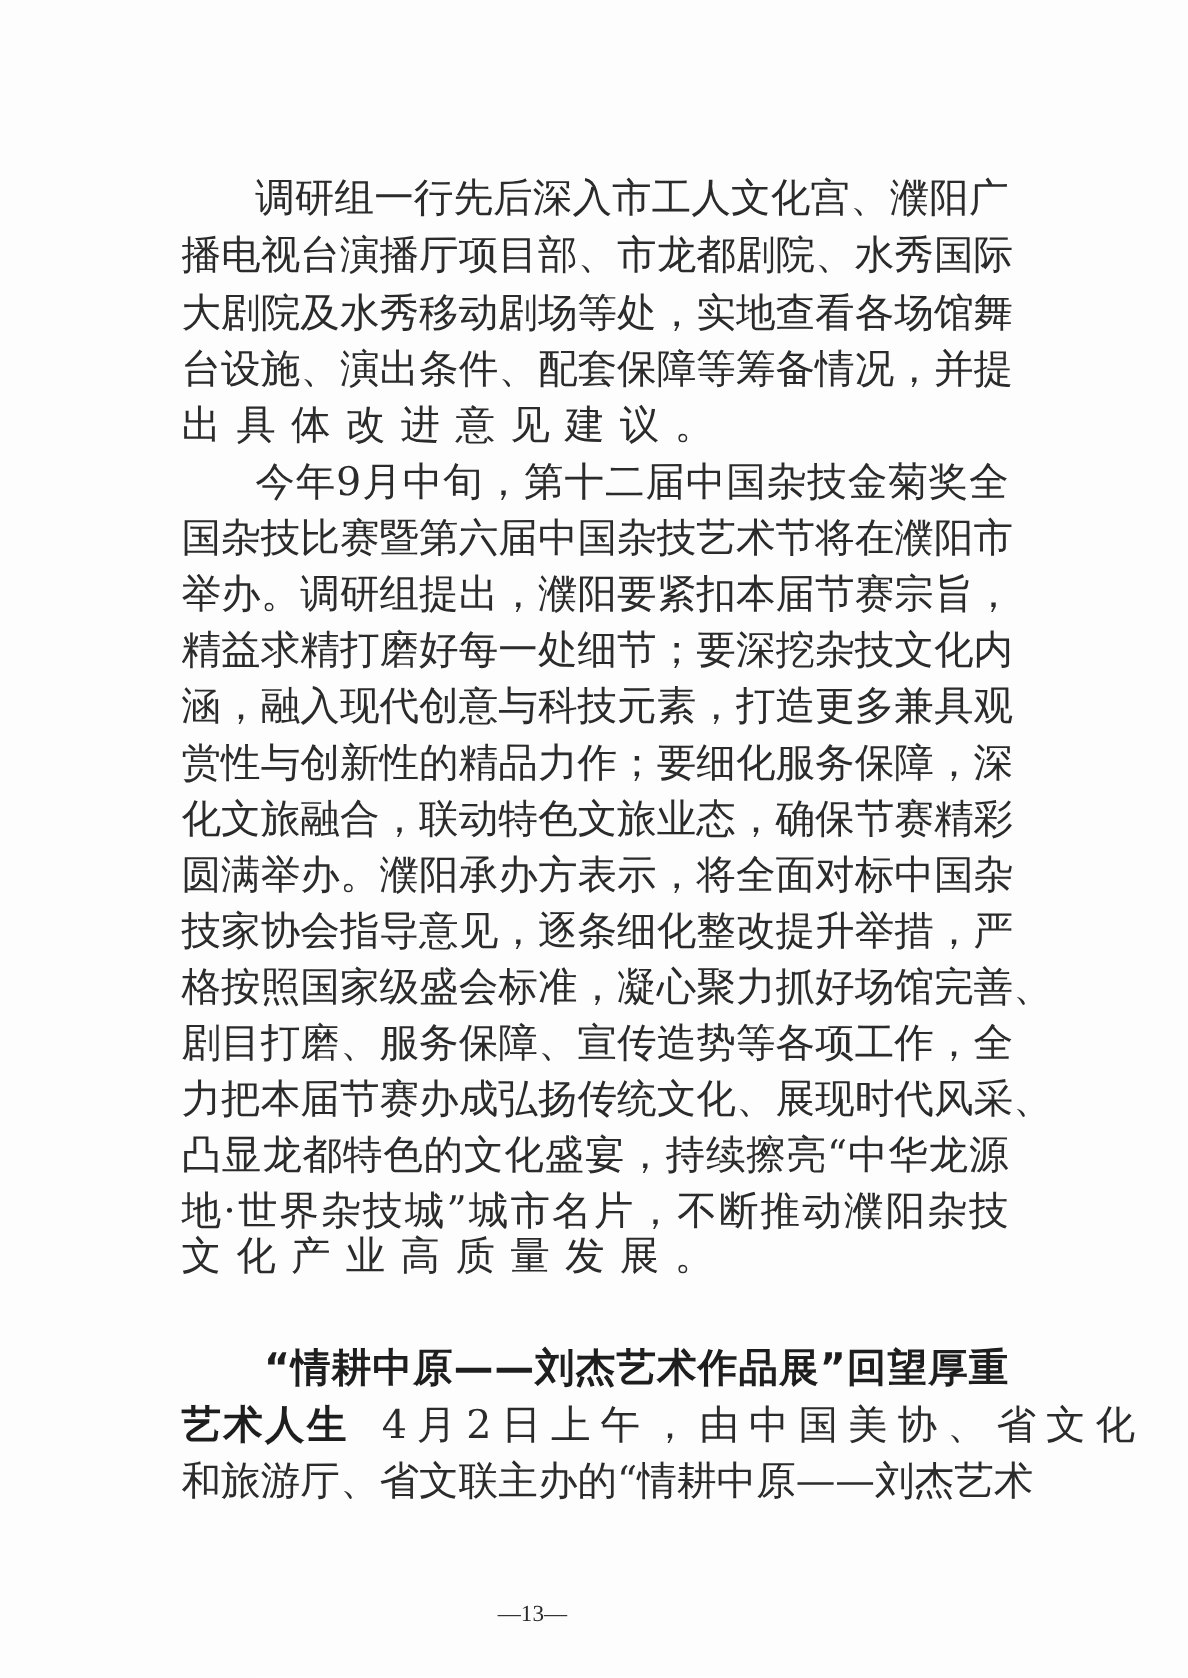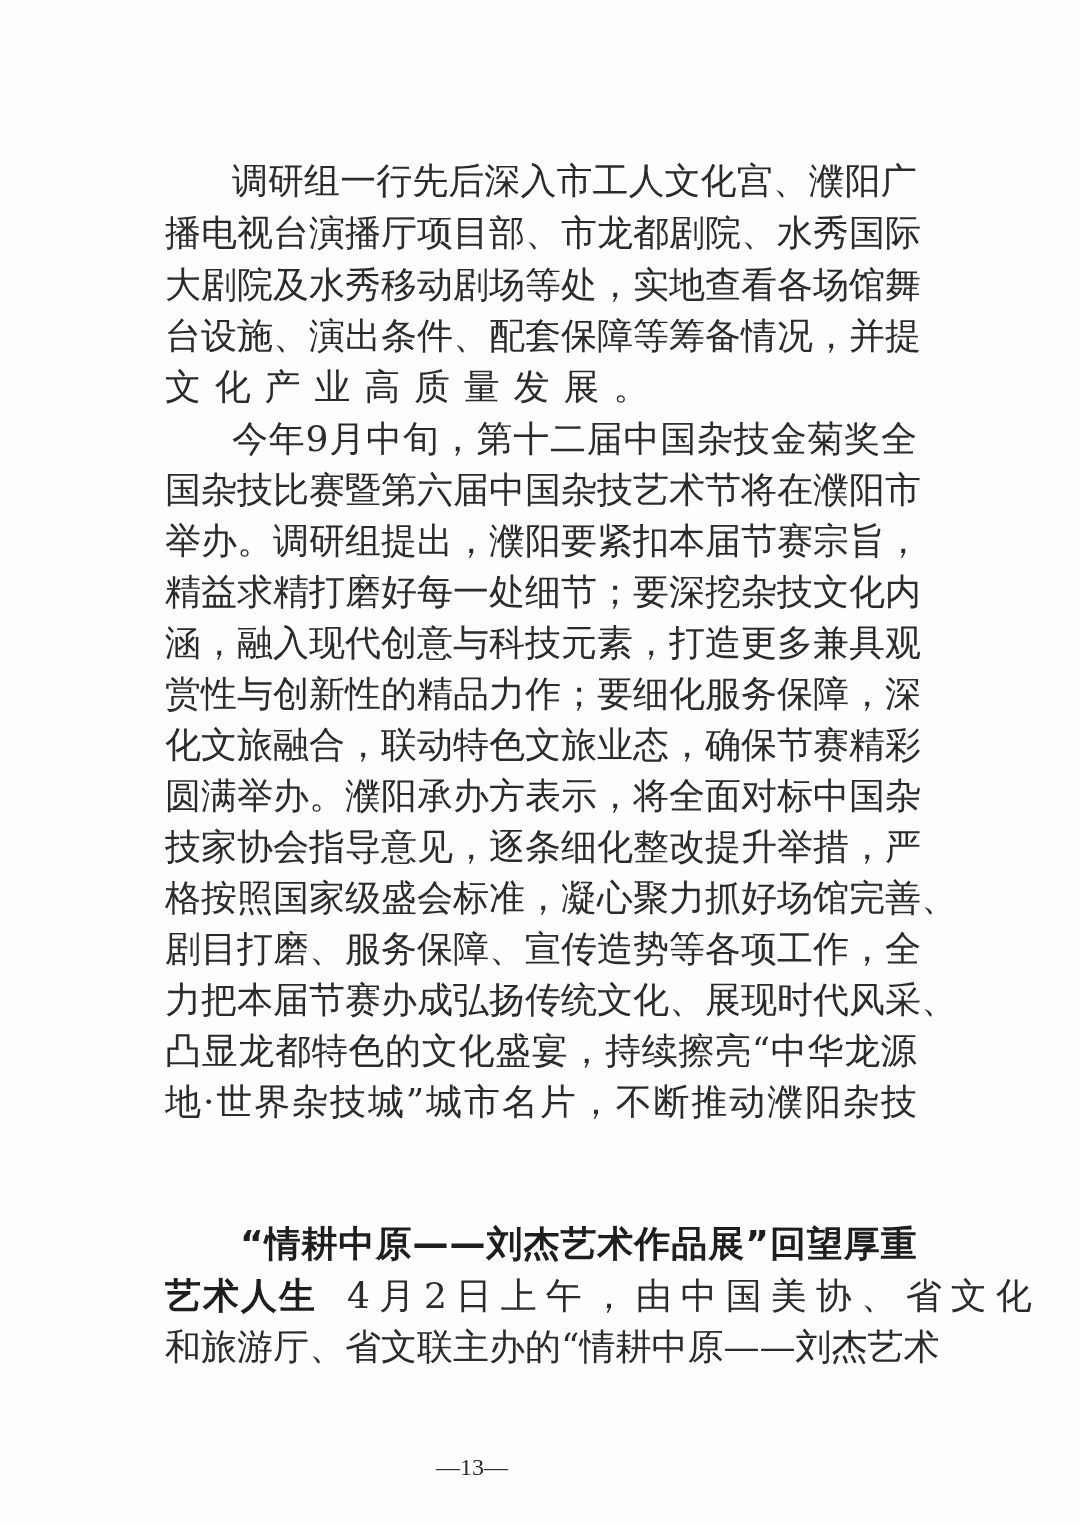--- a/index.html
+++ b/index.html
@@ -46,25 +46,25 @@
     .line span.ch {
       display: inline-block;
     }
     .heading {
       font-family: "DejaVu Sans", "Liberation Sans", sans-serif;
       font-weight: bold;
       color: #1e1e1e;
     }
     .page-number {
       position: absolute;
-      left: 4px;
+      left: 16px;
       width: 936px;
       top: 1452px;
       text-align: center;
-      font-size: 24px;
+      font-size: 21px;
       line-height: 30px;
       color: #2b2b2b;
       font-family: "Liberation Serif", serif;
     }
     .mixed {
       display: flex;
       justify-content: space-between;
       align-items: baseline;
     }
   </style>
@@ -156,21 +156,21 @@
       <span class="ch">障</span>
       <span class="ch">等</span>
       <span class="ch">筹</span>
       <span class="ch">备</span>
       <span class="ch">情</span>
       <span class="ch">况</span>
       <span class="ch">，</span>
       <span class="ch">并</span>
       <span class="ch">提</span>
     </div>
-  <div class="line last" style="top:361px;">文化产业高质量发展。</div>
+  <div class="line last" style="top:361px;">出具体改进意见建议。</div>
 
   <div class="line indent" style="top:413px;">
       <span class="ch">今</span>
       <span class="ch">年</span>
       <span class="ch">9</span>
       <span class="ch">月</span>
       <span class="ch">中</span>
       <span class="ch">旬</span>
       <span class="ch">，</span>
       <span class="ch">第</span>
@@ -480,20 +480,21 @@
       <span class="ch">，</span>
       <span class="ch">不</span>
       <span class="ch">断</span>
       <span class="ch">推</span>
       <span class="ch">动</span>
       <span class="ch">濮</span>
       <span class="ch">阳</span>
       <span class="ch">杂</span>
       <span class="ch">技</span>
     </div>
+  <div class="line last" style="top:1117px;">文化产业高质量发展。</div>
 
   <div class="line indent heading" style="top:1218px; left:240px; width:677px;">
       <span class="ch">“</span>
       <span class="ch">情</span>
       <span class="ch">耕</span>
       <span class="ch">中</span>
       <span class="ch">原</span>
       <span class="ch">—</span>
       <span class="ch">—</span>
       <span class="ch">刘</span>

